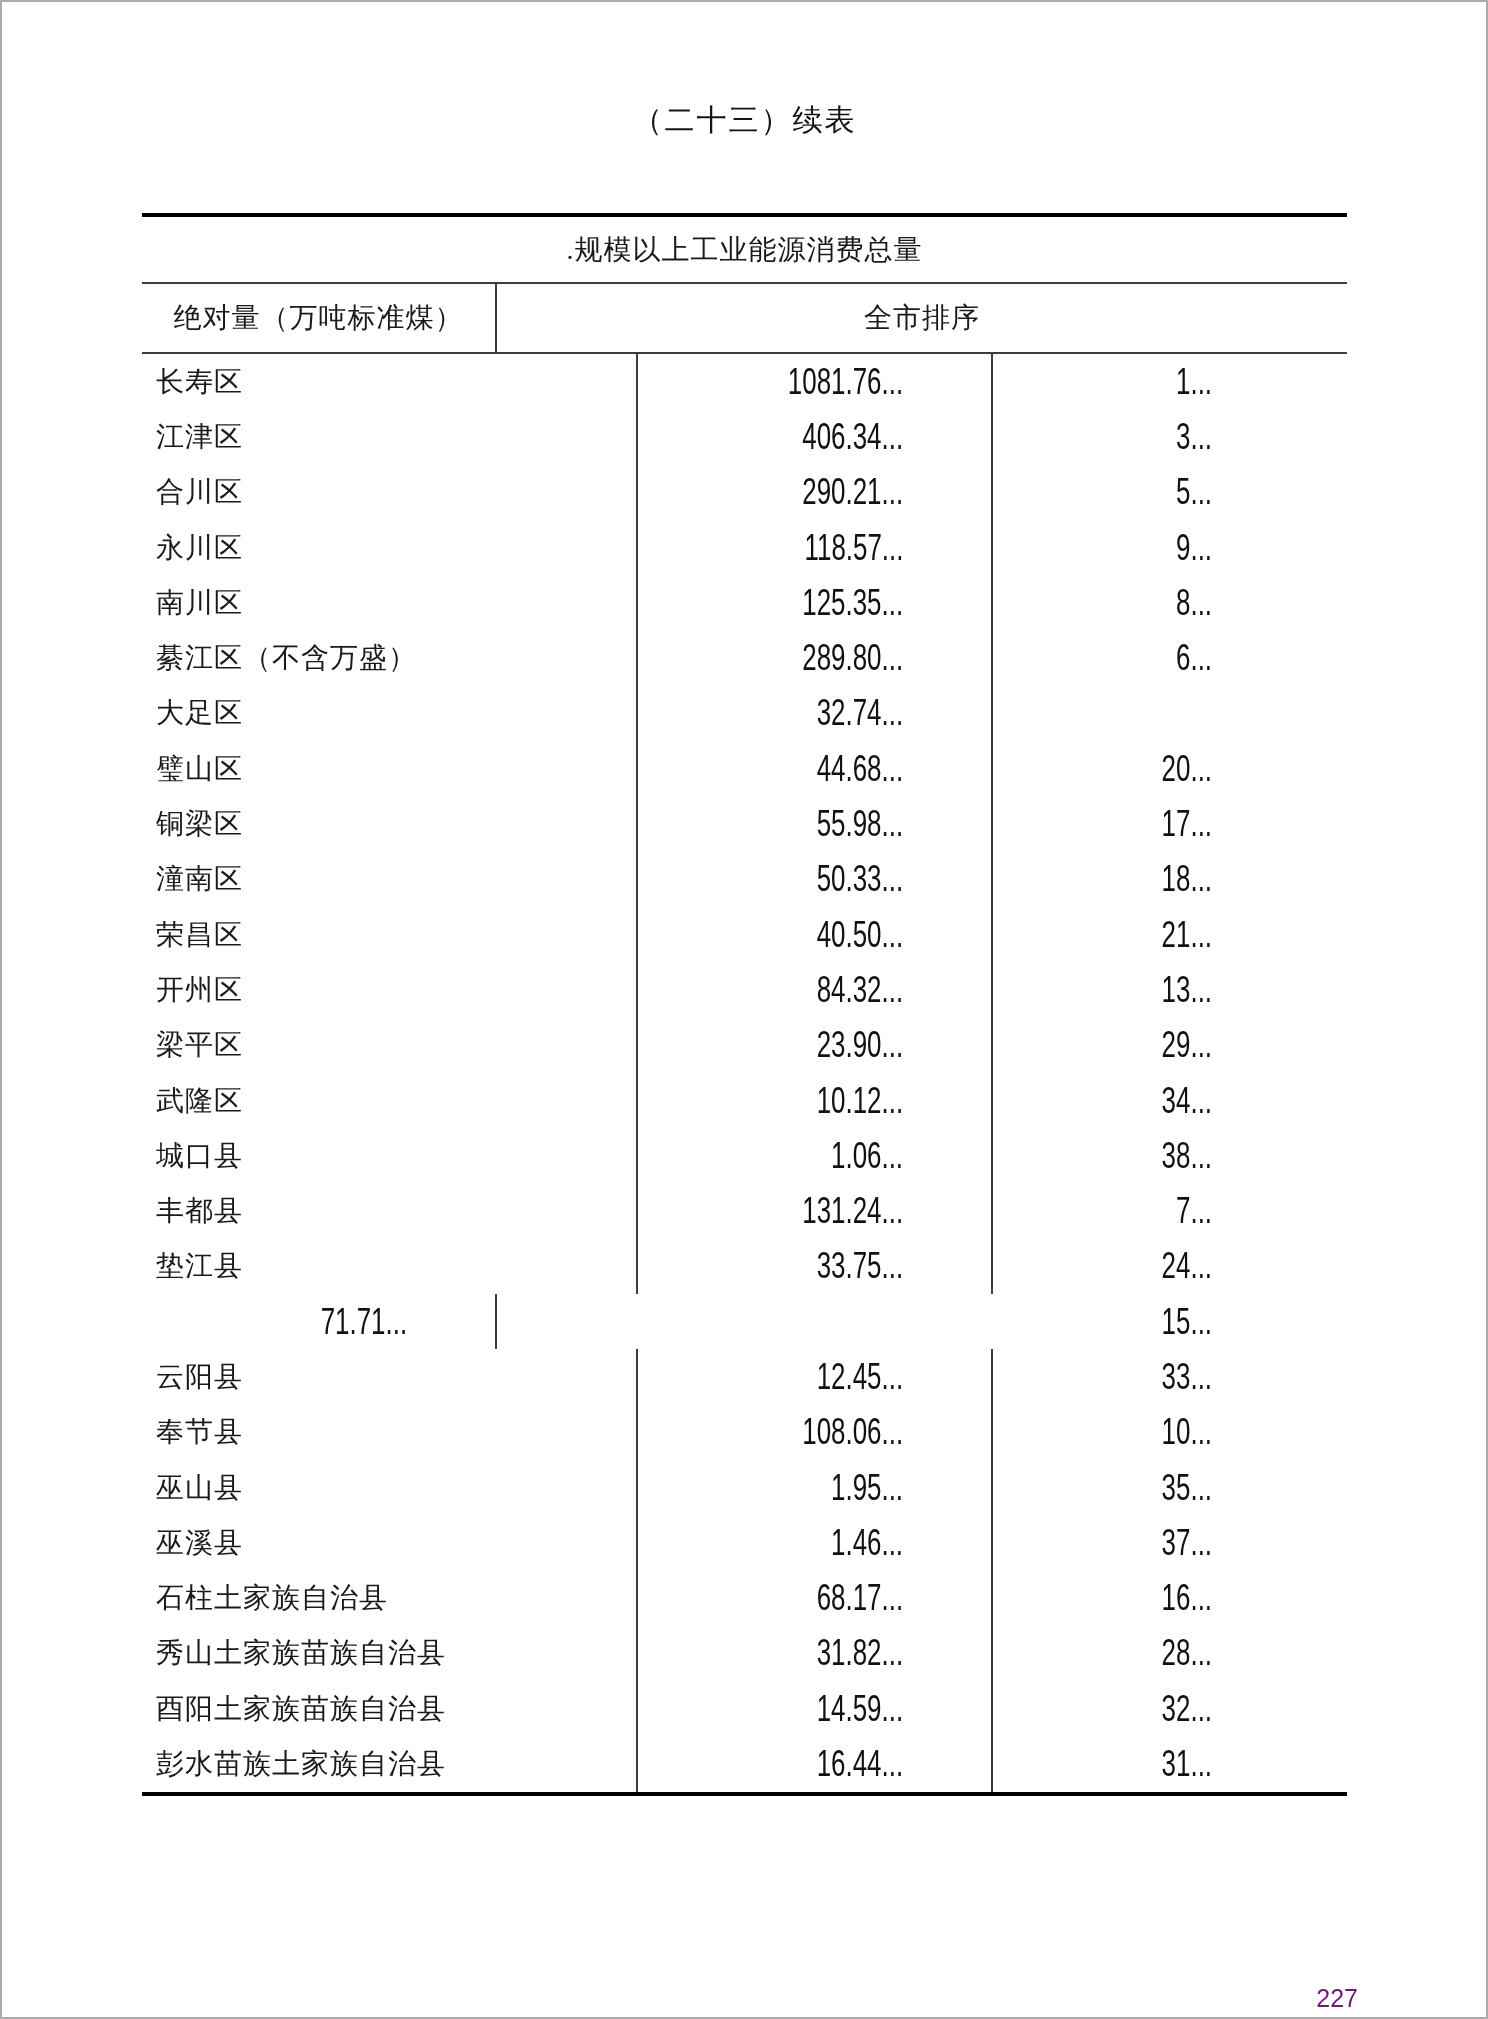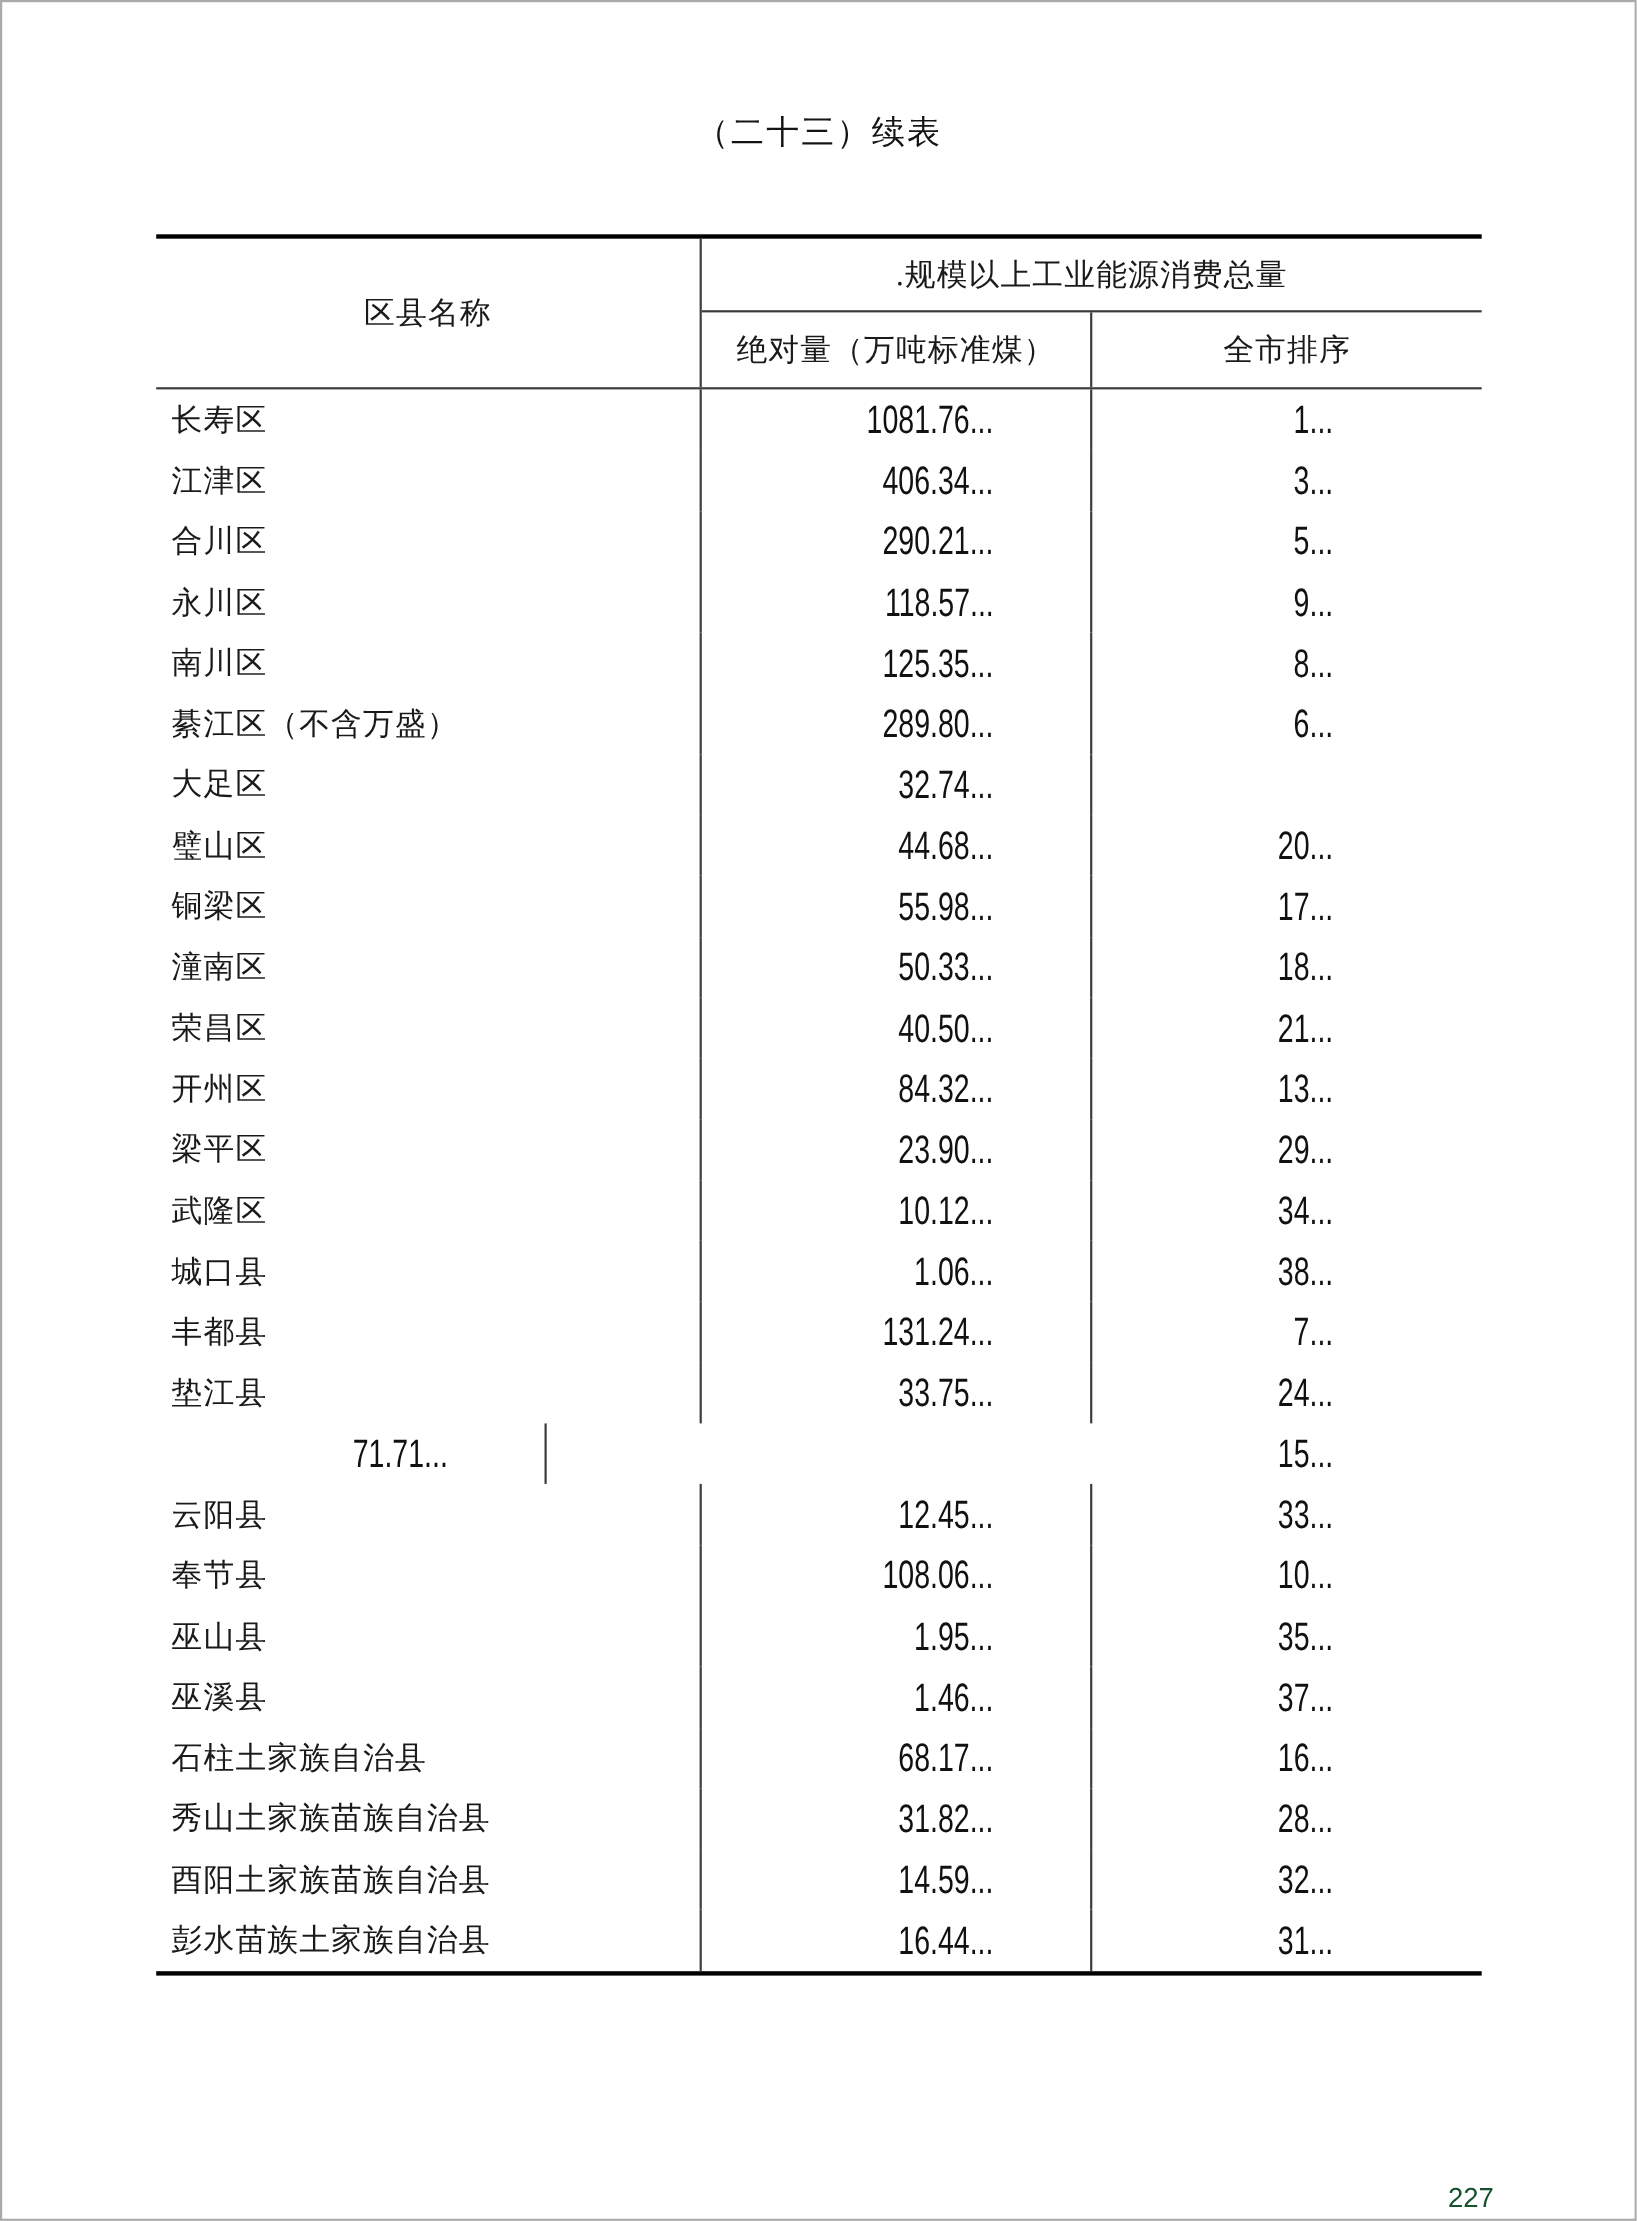--- a/index.html
+++ b/index.html
@@ -88,34 +88,33 @@
     font-size:36px;
     color:#111;
     transform:scaleX(0.72);
     transform-origin:100% 50%;
     white-space:nowrap;
   }
   .page-number {
     position:absolute;
     right:130px; top:1984px;
     font-size:25px;
-    color:#14532d;
+    color:#701a75;
     font-family:"Liberation Sans","DejaVu Sans",sans-serif;
   }
 </style>
 </head>
 <body>
 
 <div class="frame"></div>
 
 <div class="title">（二十三）续表</div>
 
 <div class="table">
   <div class="thead">
-    <div class="col1-head">区县名称</div>
     <div class="rhead">
       <div class="group-head">.规模以上工业能源消费总量</div>
       <div class="sub-row">
         <div class="sub1">绝对量（万吨标准煤）</div>
         <div class="sub2">全市排序</div>
       </div>
     </div>
   </div>
   <div class="tbody" id="tbody">
   <div class="row">

